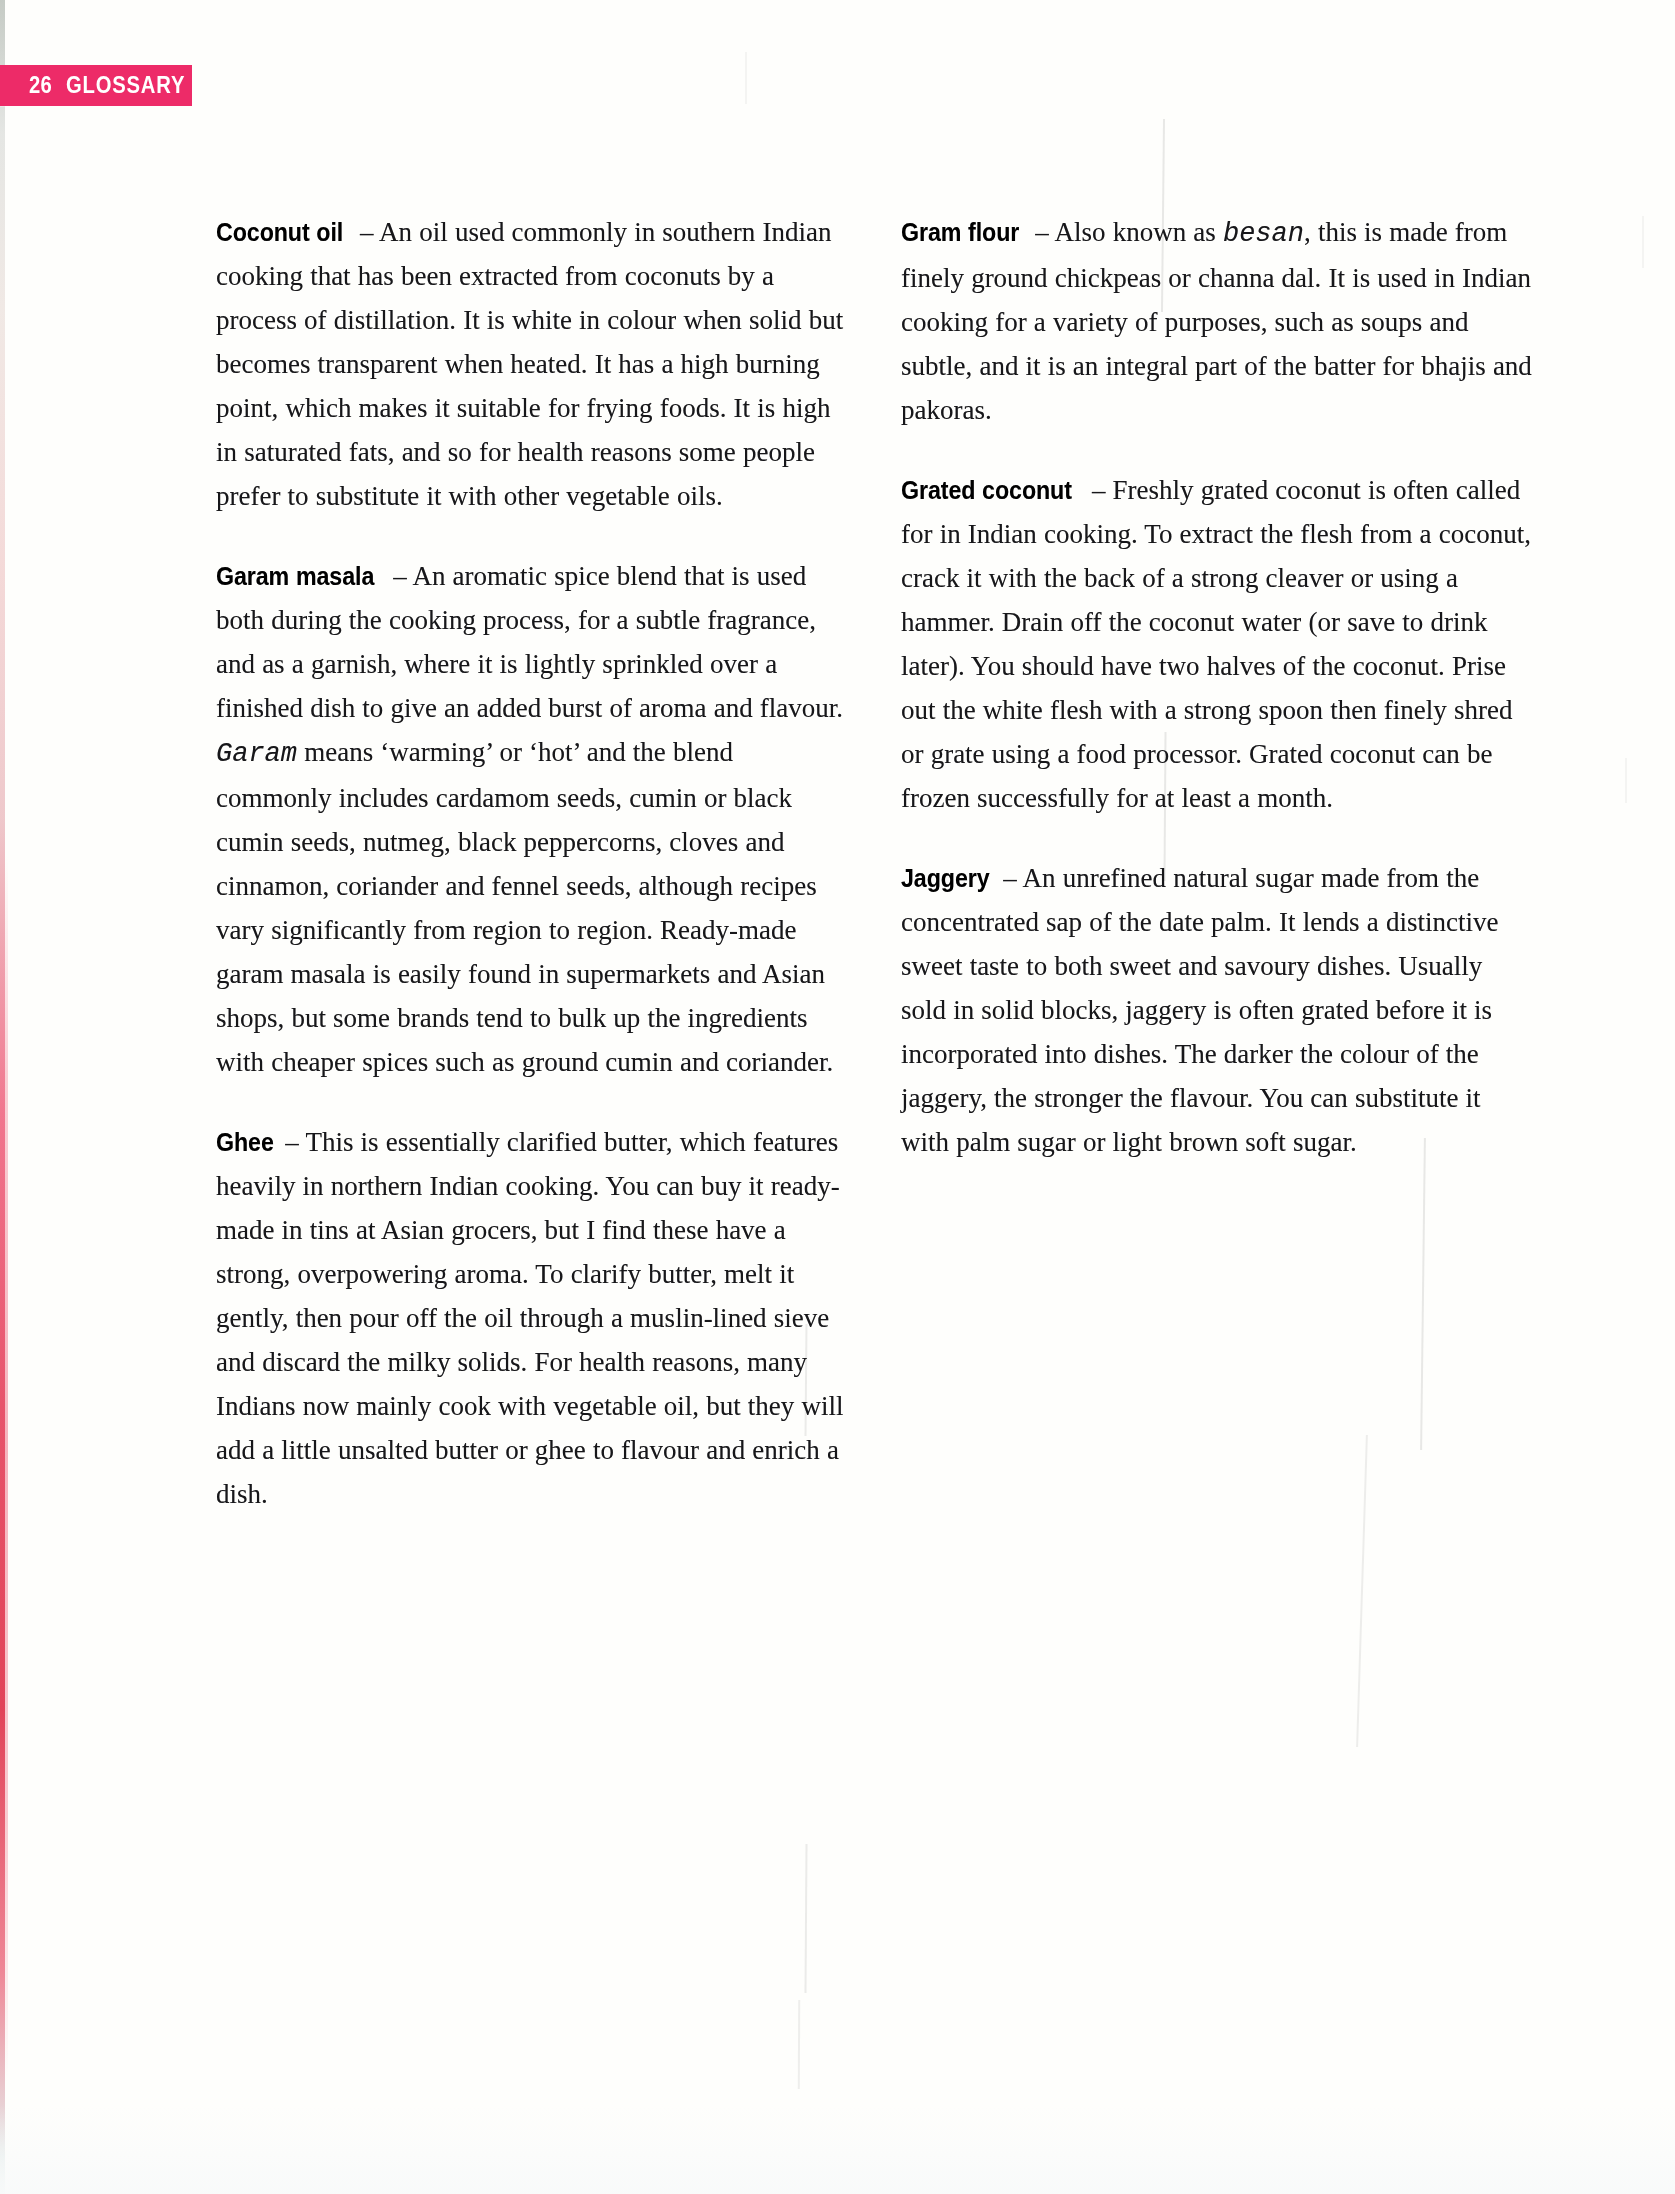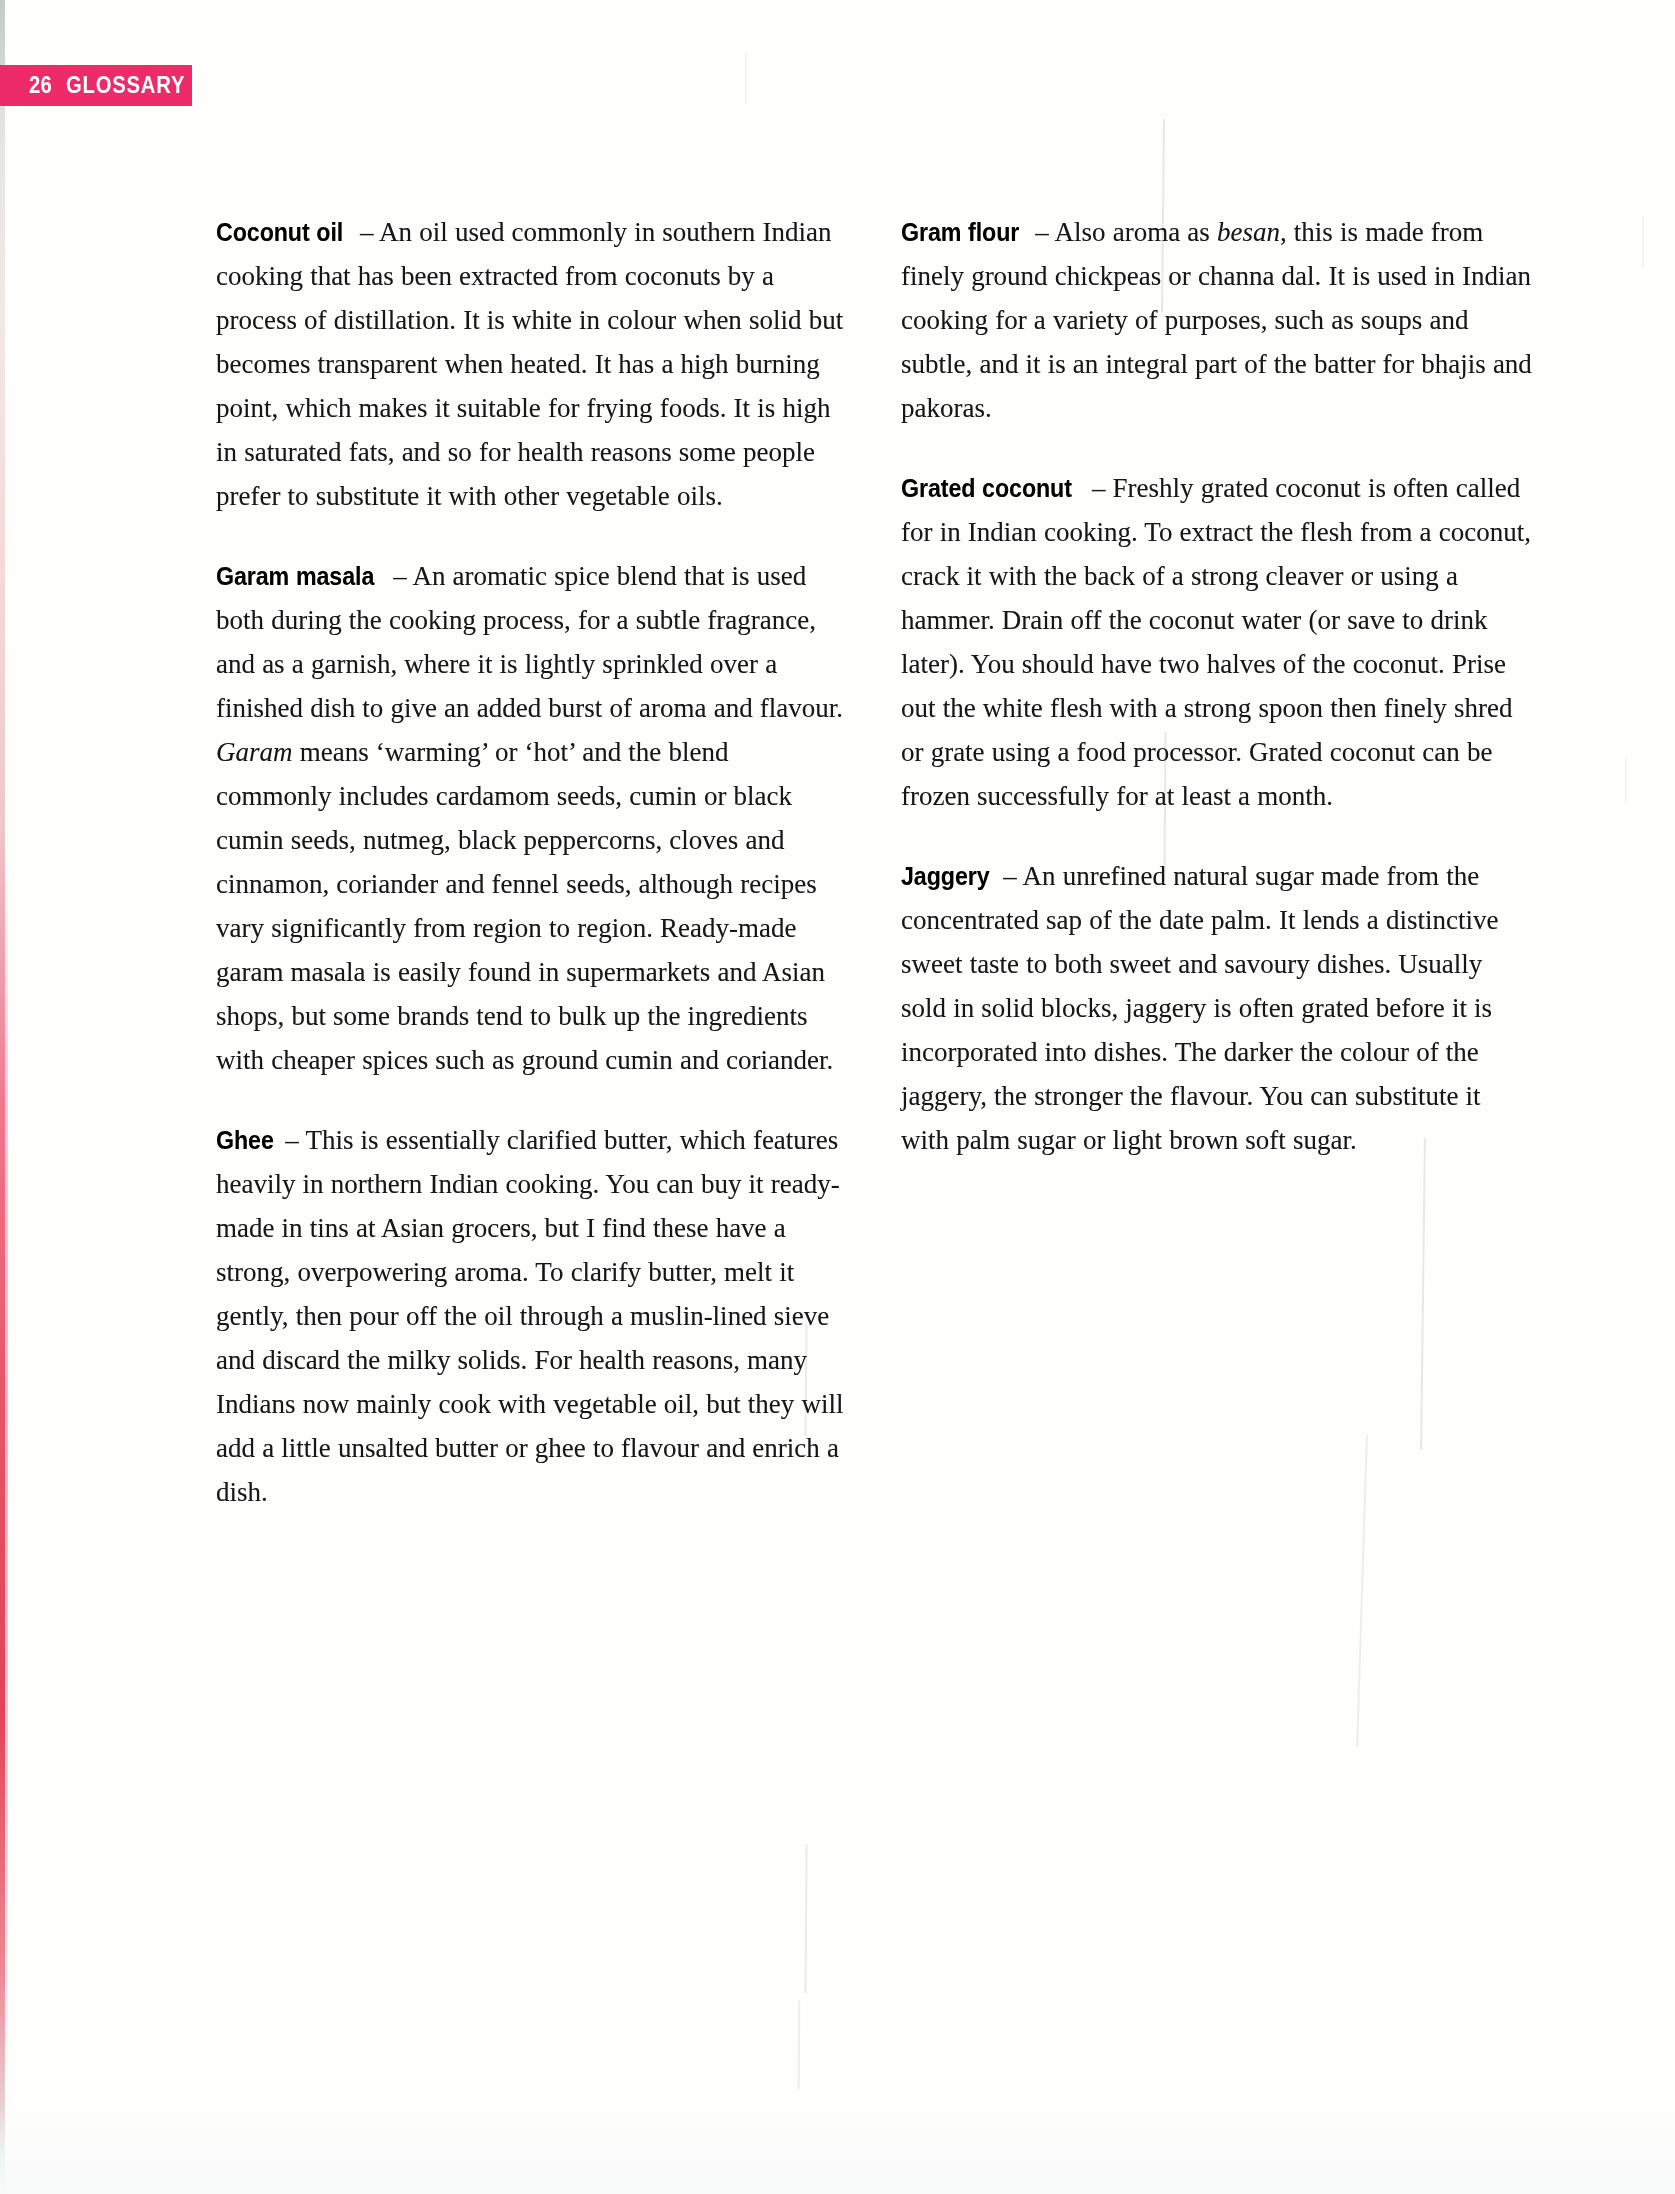--- a/index.html
+++ b/index.html
@@ -155,20 +155,21 @@
     font-size: 25px;
     color: #000000;
     letter-spacing: -0.1px;
     transform: scaleX(0.93);
     display: inline-block;
     transform-origin: left bottom;
   }
 
   .it {
     font-style: italic;
+    font-family: Liberation Mono, monospace;
   }
 
   
   .entry p {
     text-shadow: 0 0 0.3px rgba(0,0,0,0.28);
   }
 </style>
 </head>
 <body>
 
@@ -209,21 +210,21 @@
 
       <div class="entry">
         <p><span class="term">Ghee</span><span> – </span><span>This is essentially clarified butter, which features heavily in northern Indian cooking. You can buy it ready-made in tins at Asian grocers, but I find these have a strong, overpowering aroma. To clarify butter, melt it gently, then pour off the oil through a muslin-lined sieve and discard the milky solids. For health reasons, many Indians now mainly cook with vegetable oil, but they will add a little unsalted butter or ghee to flavour and enrich a dish.</span></p>
       </div>
 
     </div>
 
     <div class="column">
 
       <div class="entry">
-        <p><span class="term">Gram flour</span><span> – </span><span>Also aroma as </span><span class="it">besan</span><span>, this is made from finely ground chickpeas or channa dal. It is used in Indian cooking for a variety of purposes, such as soups and subtle, and it is an integral part of the batter for bhajis and pakoras.</span></p>
+        <p><span class="term">Gram flour</span><span> – </span><span>Also known as </span><span class="it">besan</span><span>, this is made from finely ground chickpeas or channa dal. It is used in Indian cooking for a variety of purposes, such as soups and subtle, and it is an integral part of the batter for bhajis and pakoras.</span></p>
       </div>
 
       <div class="entry">
         <p><span class="term">Grated coconut</span><span> – </span><span>Freshly grated coconut is often called for in Indian cooking. To extract the flesh from a coconut, crack it with the back of a strong cleaver or using a hammer. Drain off the coconut water (or save to drink later). You should have two halves of the coconut. Prise out the white flesh with a strong spoon then finely shred or grate using a food processor. Grated coconut can be frozen successfully for at least a month.</span></p>
       </div>
 
       <div class="entry">
         <p><span class="term">Jaggery</span><span> – </span><span>An unrefined natural sugar made from the concentrated sap of the date palm. It lends a distinctive sweet taste to both sweet and savoury dishes. Usually sold in solid blocks, jaggery is often grated before it is incorporated into dishes. The darker the colour of the jaggery, the stronger the flavour. You can substitute it with palm sugar or light brown soft sugar.</span></p>
       </div>
 

